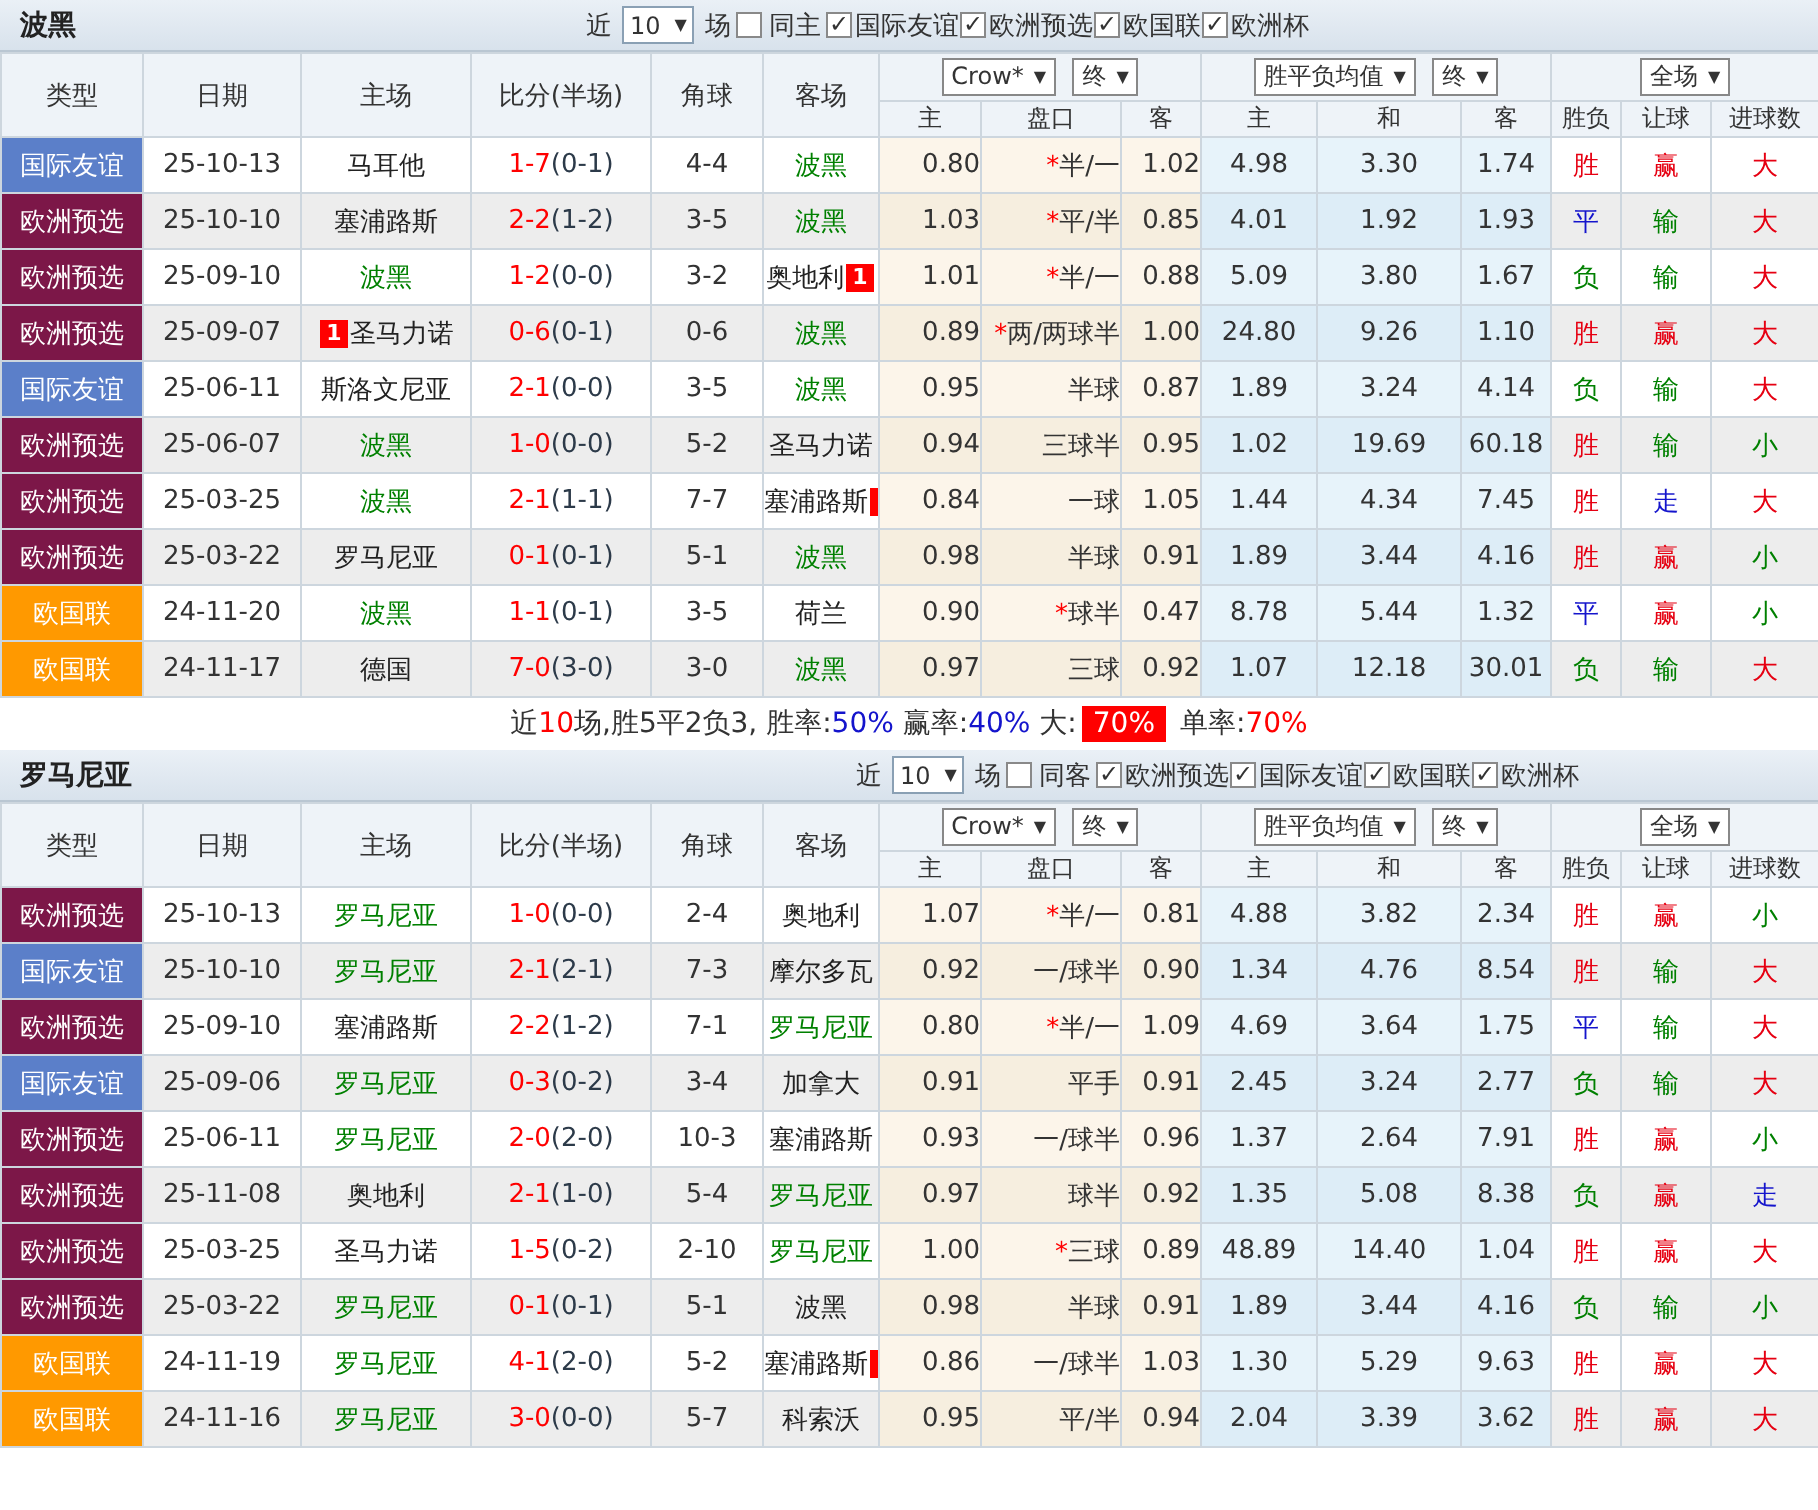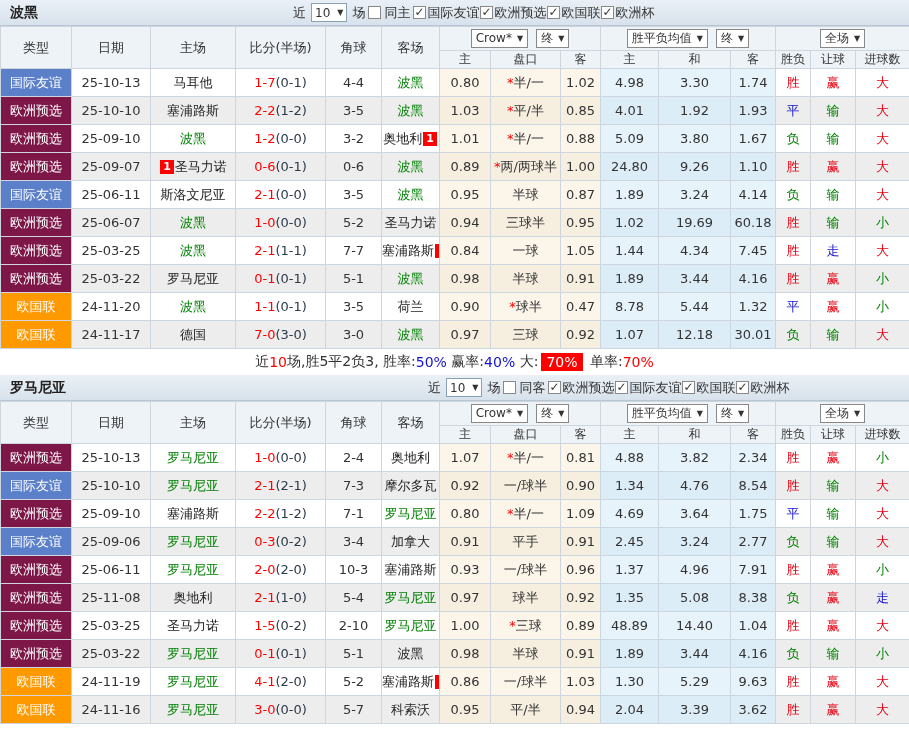--- a/index.html
+++ b/index.html
@@ -54,21 +54,21 @@
   th,td { border:1px solid #cdd6de; text-align:center; overflow:hidden; white-space:nowrap; }
   thead th { background:#eef3f8; font-weight:normal; color:#333; font-size:13px; }
   tr.h1 th { height:24px; }
   tr.h2 th { height:18px; font-size:12px; }
   .hd-btn {
     display:inline-flex; align-items:center; background:#fff; border:1px solid #888;
     height:19px; padding:0 4px; margin:0 2px; font-size:12px; gap:5px; cursor:pointer;
   }
   tbody td { height:28px; font-size:13px; color:#333; background:#fff; }
   tbody tr:nth-child(even) td { background:#ededed; }
-  tbody td.c-odds { background:#fcf5ea; }
+  tbody td.c-odds { background:#fcf5ea;text-align:right; }
   tbody td.c-avg  { background:#e7f3fa; }
   tbody tr:nth-child(even) td.c-odds { background:#f6eedf; }
   tbody tr:nth-child(even) td.c-avg  { background:#ddedf7; }
   td.c-type { color:#fff; }
   .badge-1 {
     display:inline-block; background:#ff0000; color:#fff; font-size:11px; font-weight:bold;
     line-height:14px; padding:0 3px; margin:0 1px; vertical-align:1px;
   }
   .ht { color:#2c3a49; }
   
@@ -523,21 +523,21 @@
     <td class="c-type" style="background: rgb(124, 23, 72);">欧洲预选</td>
     <td class="c-date">25-06-11</td>
     <td class="c-home"><span style="color: rgb(0, 128, 0);">罗马尼亚</span></td>
     <td class="c-score"><span style="color: rgb(255, 0, 0);">2-0</span><span class="ht" style="color: rgb(44, 58, 73);">(2-0)</span></td>
     <td class="c-corner">10-3</td>
     <td class="c-away"><span style="color: rgb(34, 34, 34);">塞浦路斯</span></td>
     <td class="c-odds">0.93</td>
     <td class="c-odds"><span>一/球半</span></td>
     <td class="c-odds">0.96</td>
     <td class="c-avg">1.37</td>
-    <td class="c-avg">4.96</td>
+    <td class="c-avg">2.64</td>
     <td class="c-avg">7.91</td>
     <td class="c-res" style="color: rgb(230, 0, 18);">胜</td>
     <td class="c-res" style="color: rgb(230, 0, 18);">赢</td>
     <td class="c-res" style="color: rgb(0, 128, 0);">小</td>
   </tr>
           <tr>
     <td class="c-type" style="background: rgb(124, 23, 72);">欧洲预选</td>
     <td class="c-date">25-11-08</td>
     <td class="c-home"><span style="color: rgb(34, 34, 34);">奥地利</span></td>
     <td class="c-score"><span style="color: rgb(255, 0, 0);">2-1</span><span class="ht" style="color: rgb(44, 58, 73);">(1-0)</span></td>

